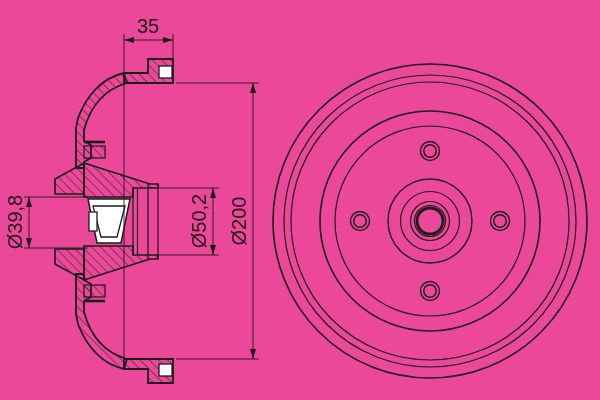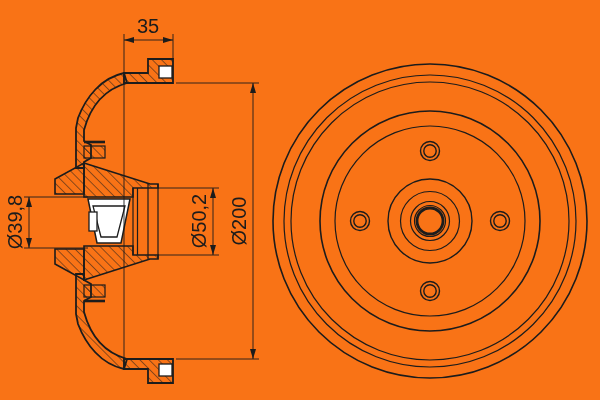--- a/index.html
+++ b/index.html
@@ -1,17 +1,17 @@
 <!DOCTYPE html>
 <html><head>
 <meta charset="utf-8">
 <style>
   html,body{margin:0;padding:0;background:#ffffff;}
   .canvas{
-    width:600px;height:400px;position:relative;background:#f97316;overflow:hidden;
+    width:600px;height:400px;position:relative;background:#ec4899;overflow:hidden;
     font-family:"Liberation Sans", sans-serif;
   }
   svg{display:block;}
   text{
     font-family:"Liberation Sans", sans-serif;
     font-size:20px;
     fill:#1c1c1c;
   }
 </style>
 </head>

